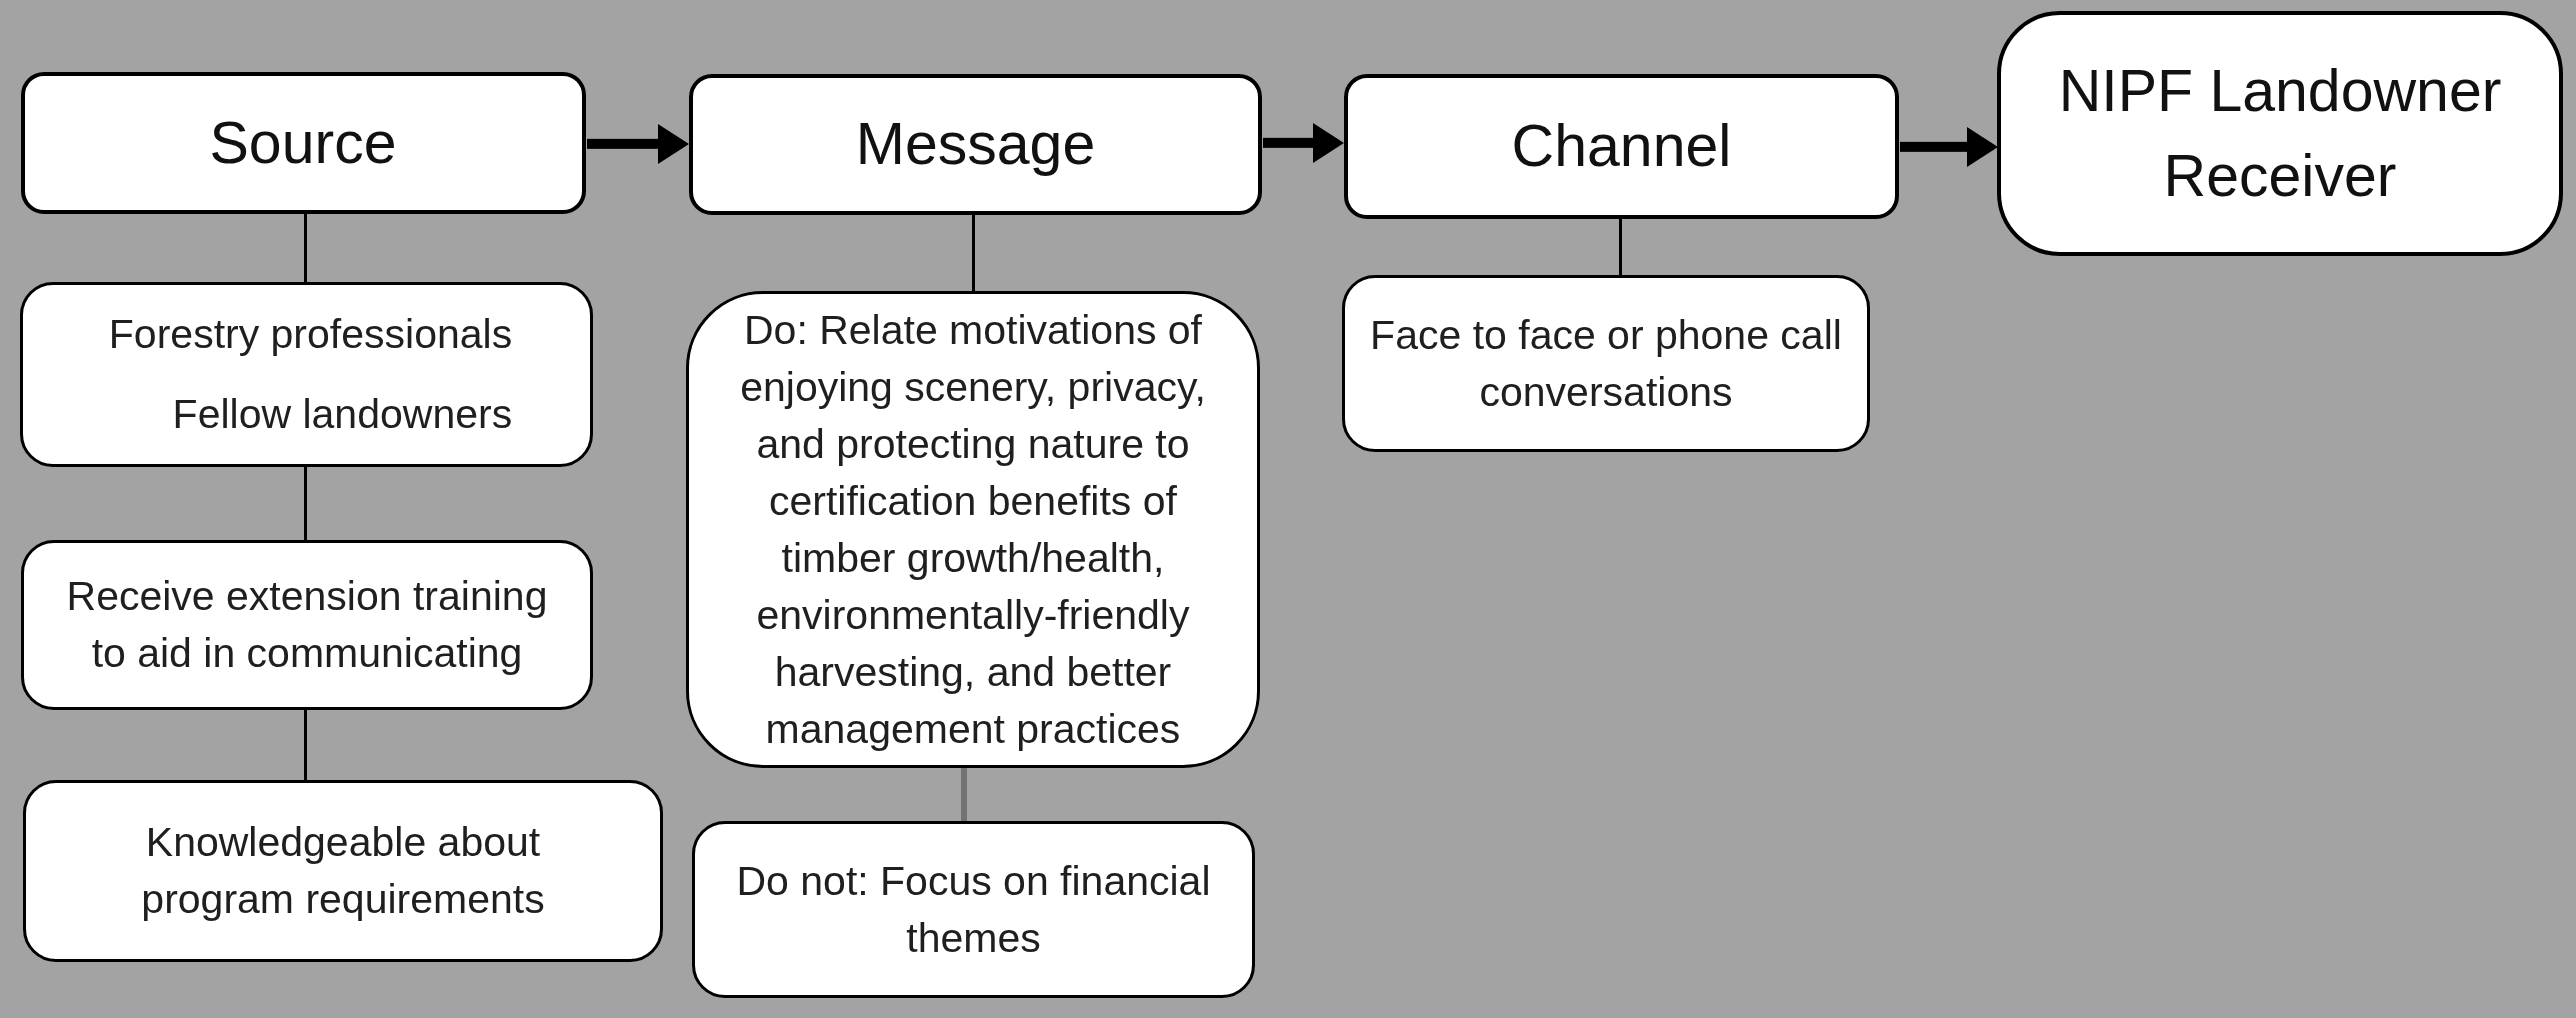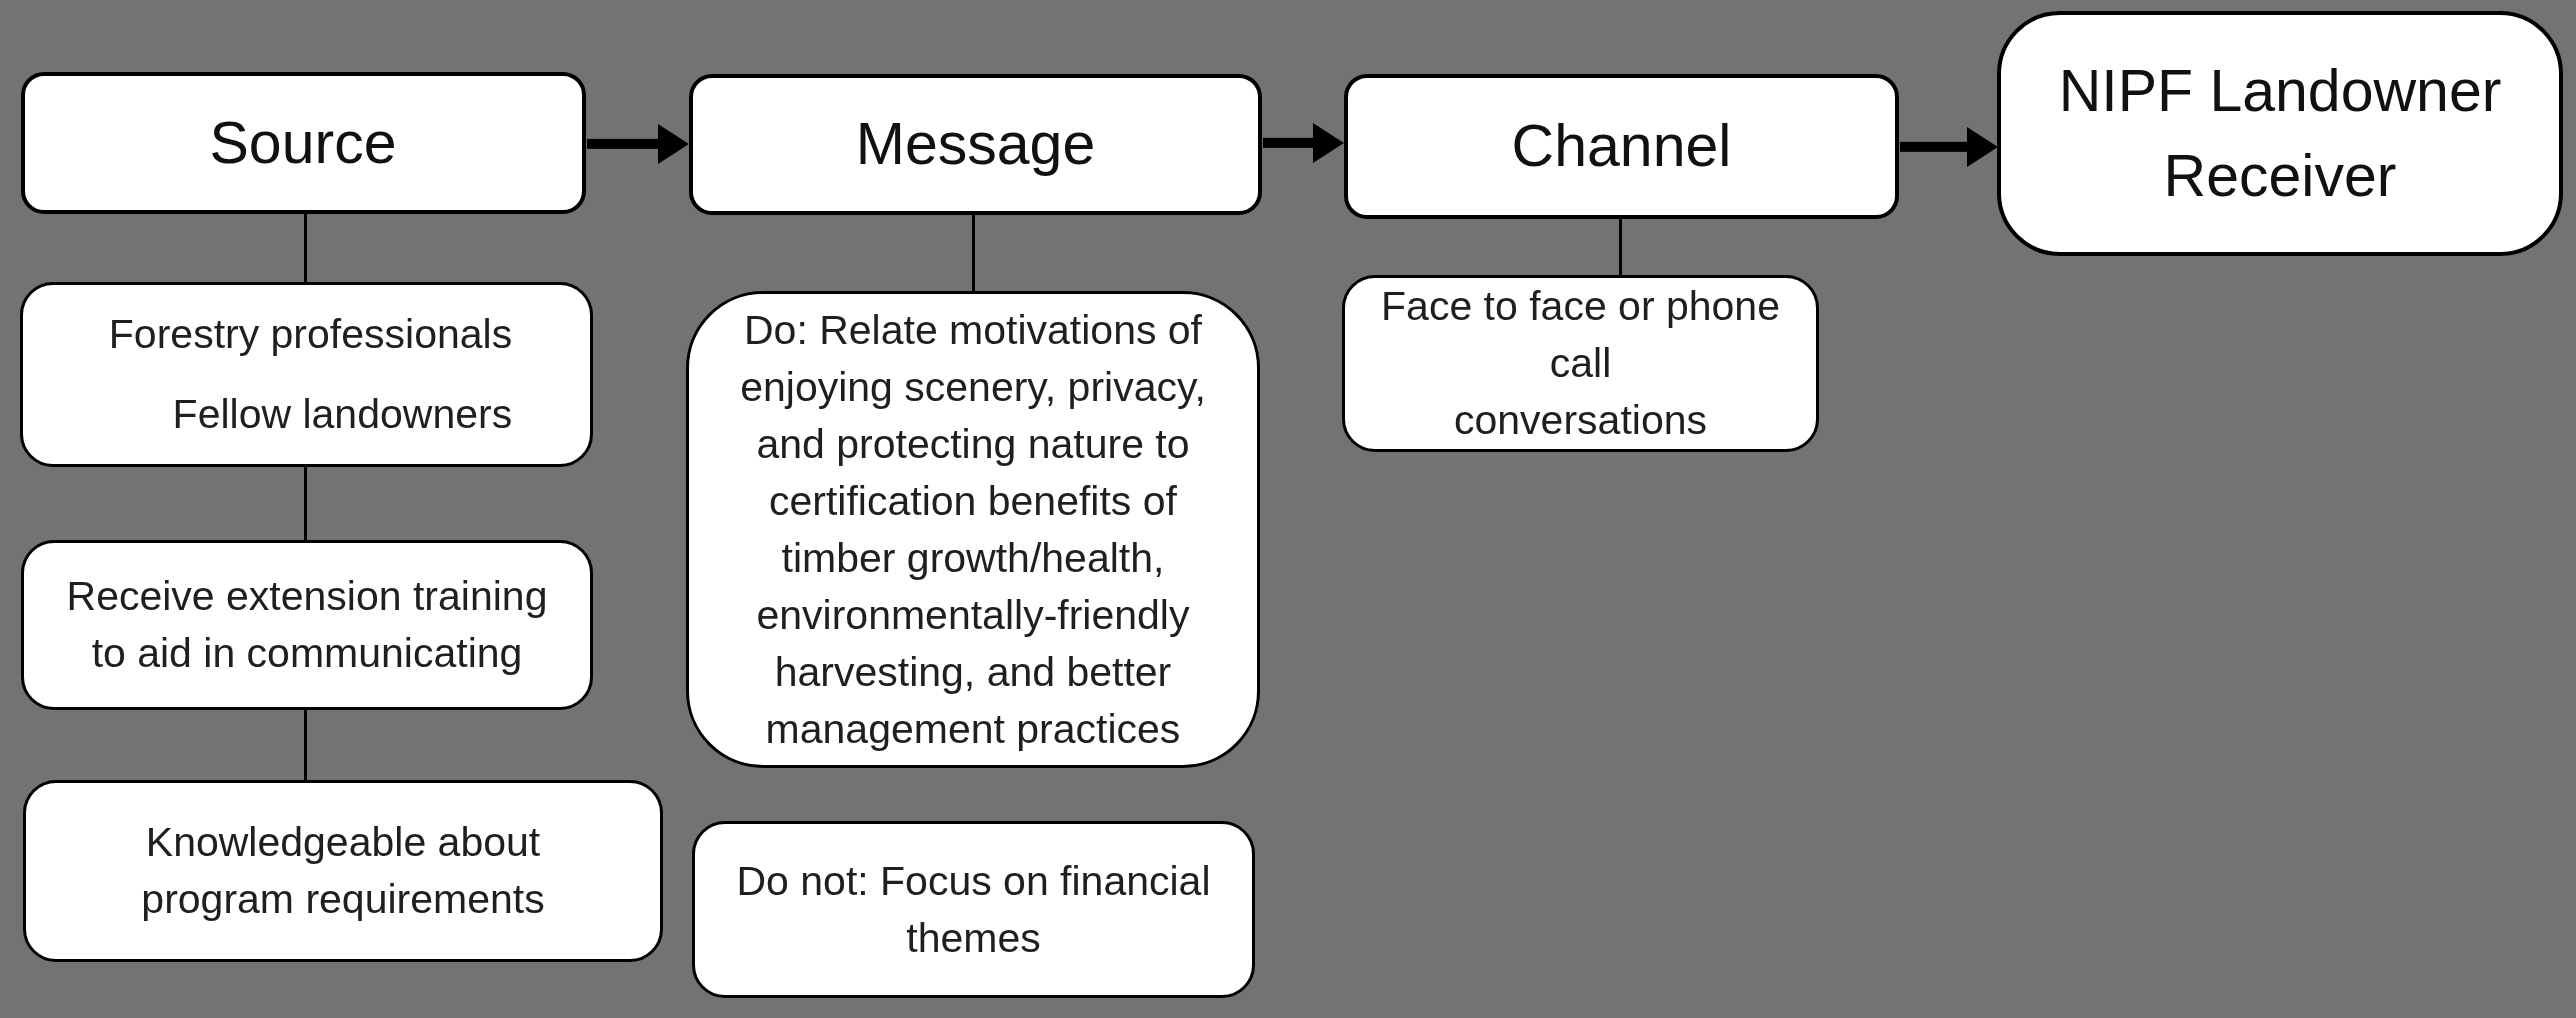--- a/index.html
+++ b/index.html
@@ -4,21 +4,21 @@
 <style>
   html, body {
     margin: 0;
     padding: 0;
     background: #ffffff;
   }
   .stage {
     position: relative;
     width: 2576px;
     height: 1018px;
-    background: #737373;
+    background: #a3a3a3;
     font-family: "Liberation Sans", "DejaVu Sans", sans-serif;
     color: #1f1f1f;
     overflow: hidden;
   }
   .node {
     position: absolute;
     box-sizing: border-box;
     background: #ffffff;
     border: 4.1px solid #000000;
     display: flex;
@@ -169,21 +169,21 @@
         <span class="line">enjoying scenery, privacy,</span>
         <span class="line">and protecting nature to</span>
         <span class="line">certification benefits of</span>
         <span class="line">timber growth/health,</span>
         <span class="line">environmentally-friendly</span>
         <span class="line">harvesting, and better</span>
         <span class="line">management practices</span>
       </span>
   </div>
 
-  <div class="node node--note" style="left:1342px; top:275px; width:477px; height:177px;align-items:flex-end;">
+  <div class="node node--note" style="left:1342px; top:275px; width:528px; height:177px;">
     <span>
         <span class="line">Face to face or phone call</span>
         <span class="line">conversations</span>
       </span>
   </div>
 
 </div>
 
 
 </body></html>

